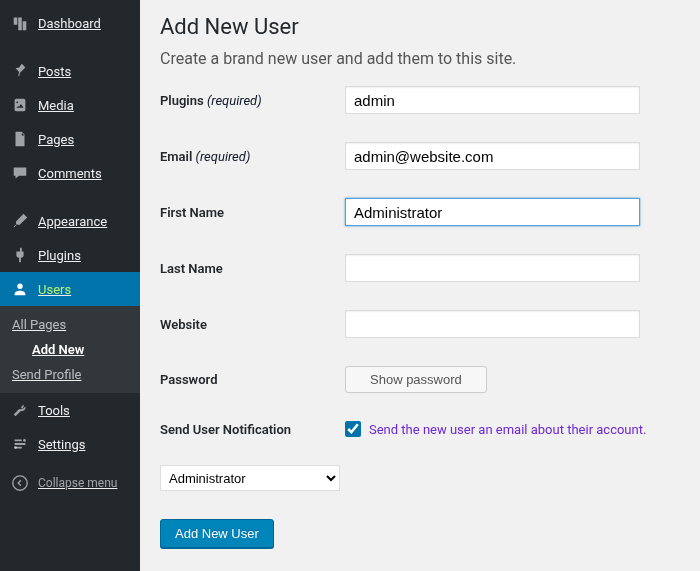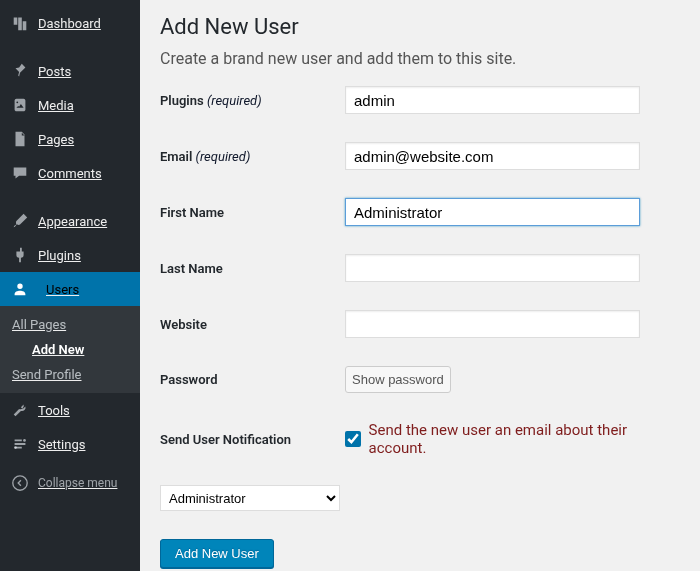--- a/index.html
+++ b/index.html
@@ -24,22 +24,21 @@
     .sidebar-item {
       display: flex;
       align-items: center;
       padding: 7px 8px 7px 10px;
       color: #eee;
       cursor: pointer;
       position: relative;
     }
     .sidebar-item.current {
       background: #0073aa;
-      color: #000000;
-      gap: 8px;
+      color: #bef264;
     }
     .sidebar-item .icon {
       width: 20px;
       height: 20px;
       display: inline-flex;
       align-items: center;
       justify-content: center;
       margin-right: 8px;
       color: rgba(240,245,250,0.6);
     }
@@ -113,32 +112,32 @@
     }
     input[type="text"].focused {
       border-color: #5b9dd9;
       box-shadow: 0 0 2px rgba(30,140,190,.8);
       outline: none;
     }
     .btn-secondary {
       background: #f7f7f7;
       border: 1px solid #ccc;
       color: #555;
-      padding: 5px 6px;
+      padding: 5px 24px;
       font-size: 13px;
       cursor: pointer;
       border-radius: 3px;
     }
     .checkbox-row { display: flex; align-items: center; }
     .checkbox-row input[type="checkbox"] {
       width: 16px; height: 16px;
       margin-right: 8px;
       accent-color: #0073aa;
     }
-    .checkbox-row span { font-size: 15px; color: #7f1d1d; }
+    .checkbox-row span { font-size: 13px; color: #6d28d9; }
     select {
       width: 180px;
       padding: 2px 4px;
       height: 26px;
       border: 1px solid #ddd;
       background: #fff;
       font-size: 13px;
     }
     .btn-primary {
       background: #0085ba;

